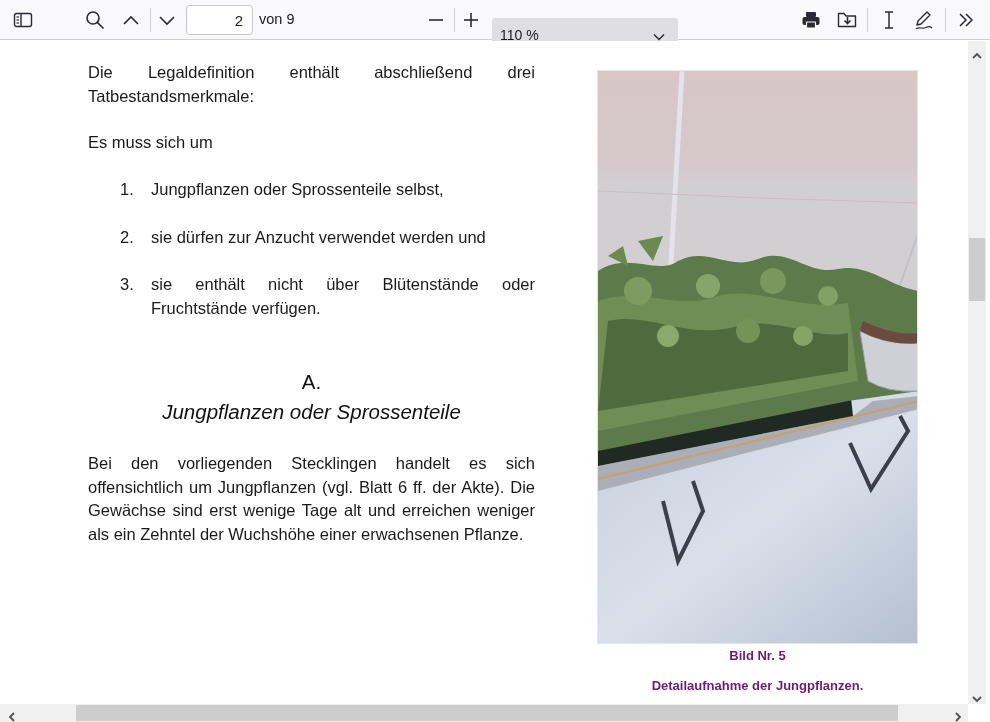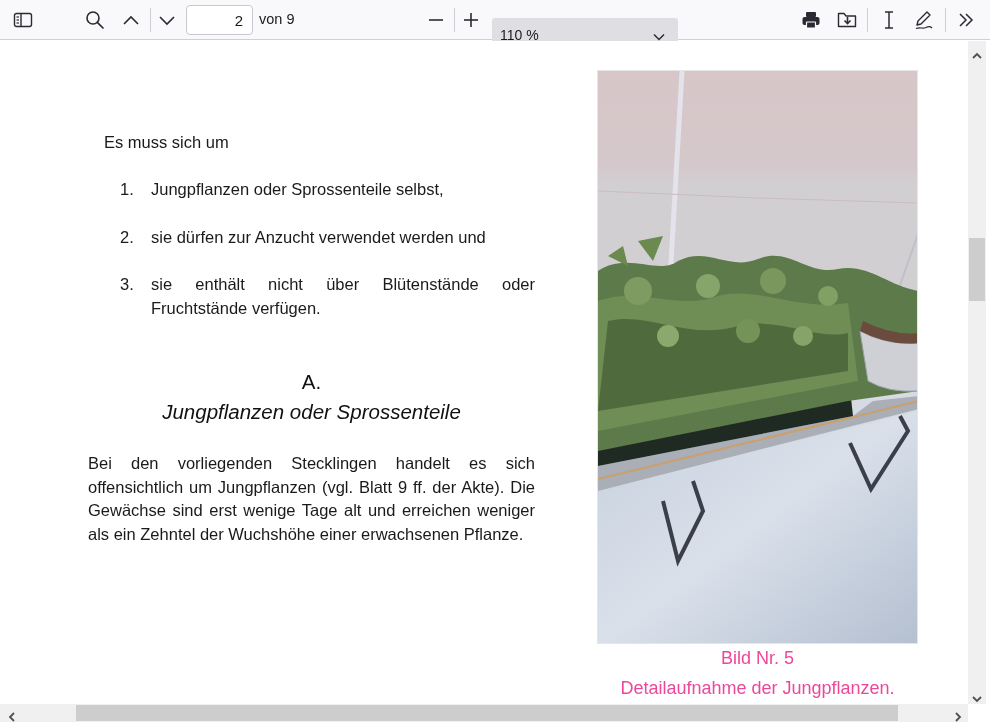--- a/index.html
+++ b/index.html
@@ -38,21 +38,21 @@
   .list-item { position: absolute; left: 120px; width: 415px; font-size: 16.5px; line-height: 23.5px; }
   .list-num { position: absolute; left: 0; top: 0; }
   .list-body { margin-left: 31px; }
   .heading { position: absolute; left: 88px; width: 447px; text-align: center; font-size: 20.5px; line-height: 30px; color: #111; }
 
   .photo {
     position: absolute; left: 597px; top: 29px; width: 321px; height: 574px;
     border: 1px solid #e6e6e6; overflow: hidden;
     background: linear-gradient(180deg, #d9c9cb 0%, #d6c8ca 30%, #d3cdd0 38%, #cfd2d6 40%, #cfd4da 60%, #c4ccd8 80%, #b9c3d2 100%);
   }
-  .caption { position: absolute; left: 597px; width: 321px; text-align: center; font-size: 18px; color: #ec4899; }
+  .caption { position: absolute; left: 597px; width: 321px; text-align: center; font-size: 13px; color: #701a75; font-weight: bold; }
 
   
   .vscroll { position: absolute; left: 968px; top: 41px; width: 18px; height: 663px; background: #f0f0f0; }
   .vscroll .thumb { position: absolute; left: 1px; top: 197px; width: 16px; height: 63px; background: #cdcdcd; }
   .vscroll .arrow-up { position: absolute; left: 4px; top: 4px; }
   .vscroll .arrow-down { position: absolute; left: 4px; top: 648px; }
   .hscroll { position: absolute; left: 0; top: 704px; width: 968px; height: 18px; background: #f0f0f0; }
   .hscroll .thumb { position: absolute; left: 76px; top: 1px; width: 822px; height: 16px; background: #cdcdcd; }
   .hscroll .arrow-left { position: absolute; left: 8px; top: 4px; }
   .hscroll .arrow-right { position: absolute; left: 955px; top: 4px; }
@@ -172,40 +172,50 @@
       <svg width="18" height="16" viewBox="0 0 18 16">
           <polyline points="3,2 9,8 3,14" fill="none" stroke="#2b2a33" stroke-width="1.5"></polyline>
           <polyline points="9,2 15,8 9,14" fill="none" stroke="#2b2a33" stroke-width="1.5"></polyline>
         </svg>
     </span>
   </div>
 </div>
 
 <div class="viewer">
 
-
-  <div class="doc-text" style="top:90px;margin-left:16px;">Es muss sich um</div>
+  <div class="doc-text" style="top:20px;">
+    <div style="display:flex;justify-content:space-between;">
+      <span>Die</span>
+      <span>Legaldefinition</span>
+      <span>enthält</span>
+      <span>abschließend</span>
+      <span>drei</span>
+    </div>
+    <div>Tatbestandsmerkmale:</div>
+  </div>
+
+  <div class="doc-text" style="top:90px;">Es muss sich um</div>
 
   <div class="list-item" style="top:137px;">
     <span class="list-num">1.</span>
     <div class="list-body">Jungpflanzen oder Sprossenteile selbst,</div>
   </div>
   <div class="list-item" style="top:185px;">
     <span class="list-num">2.</span>
     <div class="list-body">sie dürfen zur Anzucht verwendet werden und</div>
   </div>
   <div class="list-item" style="top:232px;">
     <span class="list-num">3.</span>
     <div class="list-body justify" style="width:384px;">sie enthält nicht über Blütenstände oder Fruchtstände verfügen.</div>
   </div>
 
   <div class="heading" style="top:326px;">A.</div>
   <div class="heading" style="top:356px;font-style:italic;">Jungpflanzen oder Sprossenteile</div>
 
-  <div class="doc-text justify" style="top:411px;">Bei den vorliegenden Stecklingen handelt es sich offensichtlich um Jungpflanzen (vgl. Blatt 9 ff. der Akte). Die Gewächse sind erst wenige Tage alt und erreichen weniger als ein Zehntel der Wuchshöhe einer erwachsenen Pflanze.</div>
+  <div class="doc-text justify" style="top:411px;">Bei den vorliegenden Stecklingen handelt es sich offensichtlich um Jungpflanzen (vgl. Blatt 6 ff. der Akte). Die Gewächse sind erst wenige Tage alt und erreichen weniger als ein Zehntel der Wuchshöhe einer erwachsenen Pflanze.</div>
 
   <div class="photo" title="Photo of cannabis seedlings in trays on a folding table inside a white grow tent">
     <svg width="321" height="574" viewBox="0 0 321 574" preserveAspectRatio="none">
       <defs>
         <linearGradient id="tent" x1="0" y1="0" x2="0" y2="1">
           <stop offset="0" stop-color="#d8c6c8"></stop>
           <stop offset="0.35" stop-color="#d4c8cb"></stop>
           <stop offset="0.45" stop-color="#d2cfd3"></stop>
         </linearGradient>
         <linearGradient id="floor" x1="0" y1="0" x2="1" y2="1">

